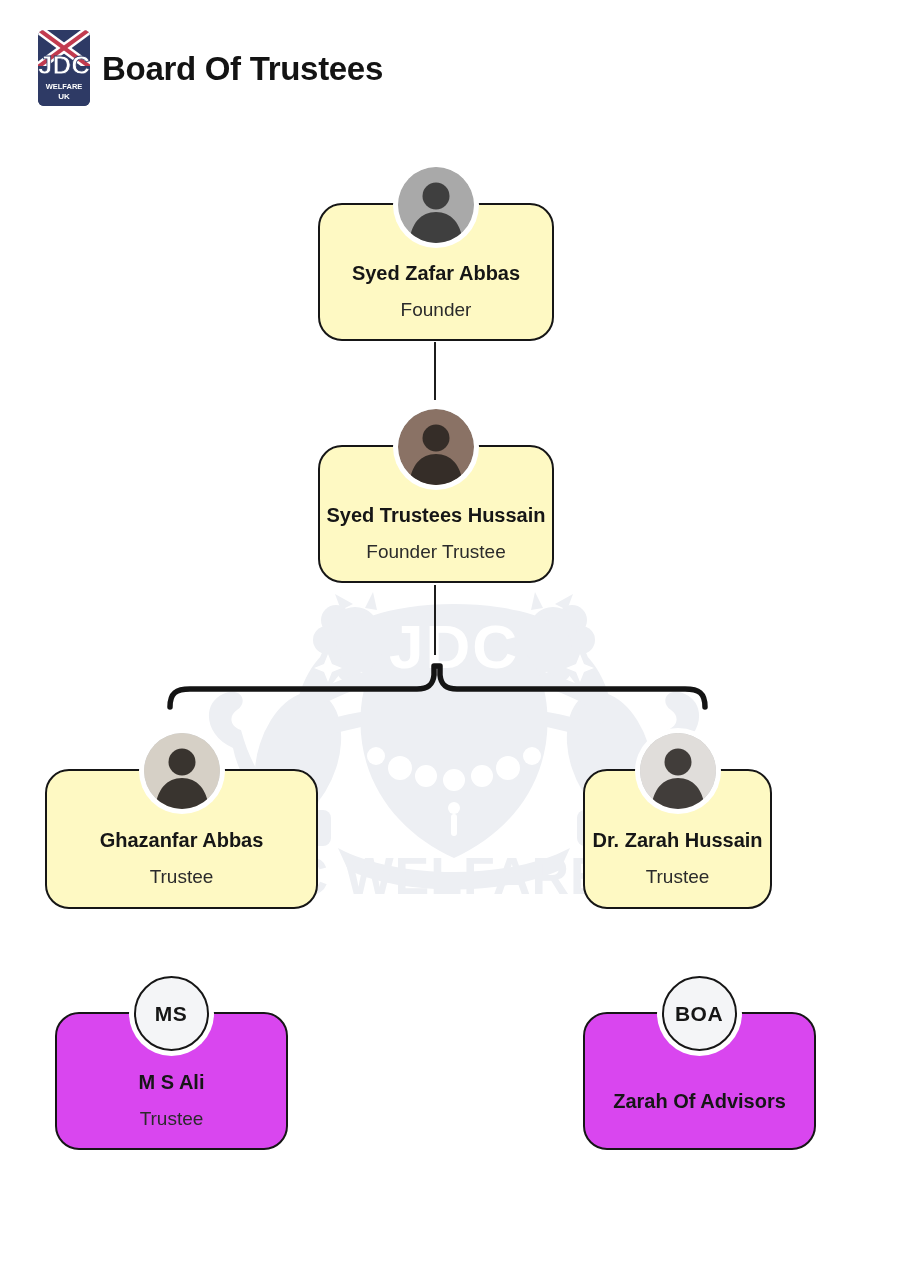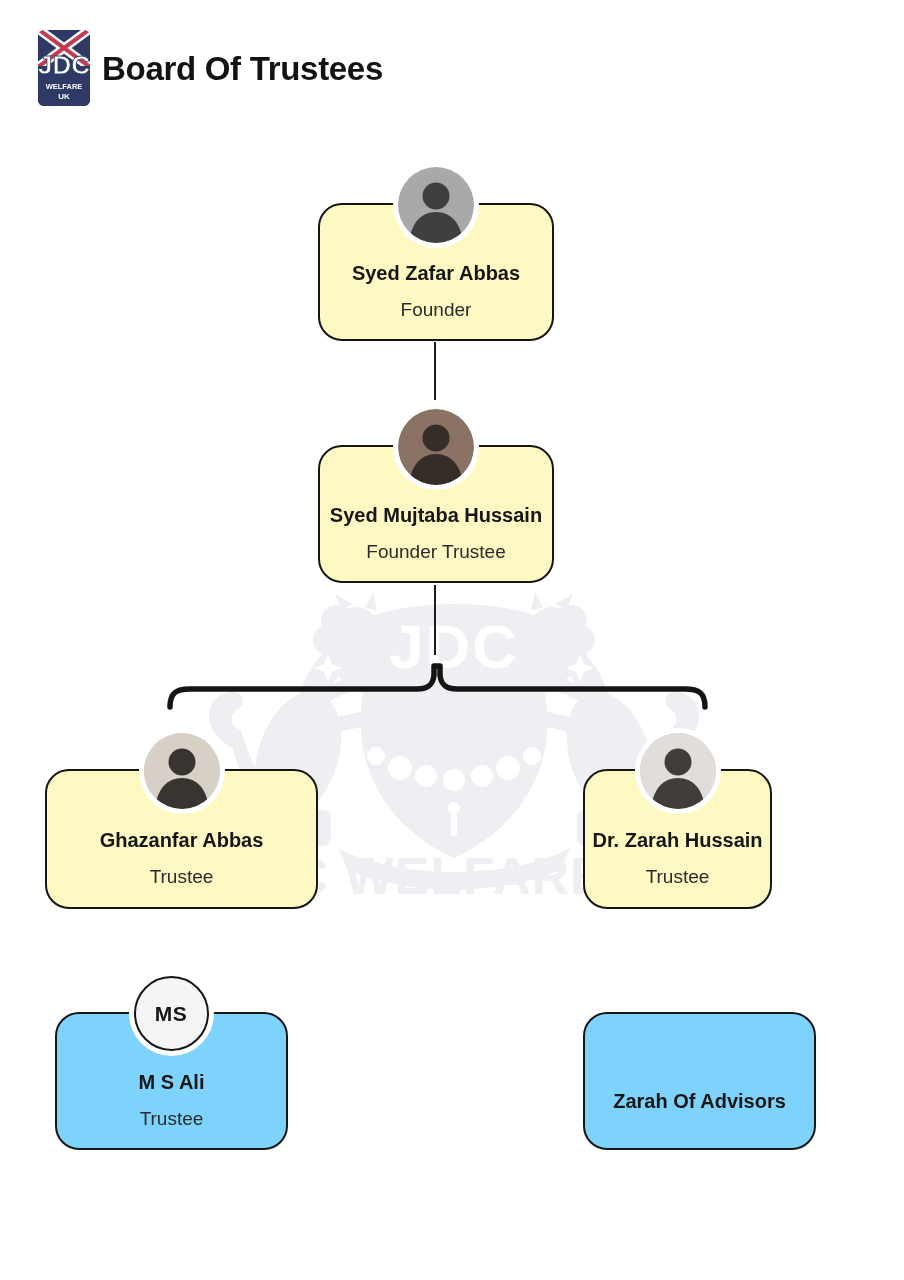--- a/index.html
+++ b/index.html
@@ -25,21 +25,21 @@
   .vline{position:absolute;width:2px;background:#1c1c1c;z-index:1;}
   .vline-1{left:434px;top:342px;height:58px;}
   .vline-2{left:434px;top:585px;height:70px;}
   .bracket{position:absolute;left:165px;top:661px;width:545px;height:52px;z-index:1;}
   
   .card{
     position:absolute;box-sizing:border-box;border:2.5px solid #161616;border-radius:24px;
     background:#fef9c3;z-index:2;display:flex;flex-direction:column;align-items:center;
     justify-content:center;text-align:center;padding-top:40px;
   }
-  .card.alt{background:#7dd3fc;}
+  .card.alt{background:#d946ef;}
   .card-founder{left:318px;top:203px;width:236px;height:138px;}
   .card-chairman{left:318px;top:445px;width:236px;height:138px;}
   .card-trustee-left{left:45px;top:769px;width:273px;height:140px;}
   .card-trustee-right{left:583px;top:769px;width:189px;height:140px;}
   .card-msali{left:55px;top:1012px;width:233px;height:138px;}
   .card-boa{left:583px;top:1012px;width:233px;height:138px;}
   .person-name{font-size:20px;font-weight:700;color:#161616;line-height:1.2;}
   .person-role{font-size:19px;font-weight:400;color:#2b2b2b;line-height:1.3;margin-top:13px;}
   .person-role:empty{display:none;}
   
@@ -169,21 +169,21 @@
   <div class="card card-chairman">
     <div class="avatar">
       <svg viewBox="0 0 76 76">
         <circle cx="38" cy="38" r="38" fill="#8a7265"></circle>
         <g fill="#352d28">
           <circle cx="38" cy="29" r="13.5"></circle>
           <path d="M38,45 C53,45 63,56 65,76 L11,76 C13,56 23,45 38,45 Z"></path>
         </g>
       </svg>
     </div>
-    <div class="person-name">Syed Mujtaba Hussain</div>
+    <div class="person-name">Syed Trustees Hussain</div>
     <div class="person-role">Founder Trustee</div>
   </div>
 
   <div class="card card-trustee-left">
     <div class="avatar">
       <svg viewBox="0 0 76 76">
         <circle cx="38" cy="38" r="38" fill="#d6d0c6"></circle>
         <g fill="#39342f">
           <circle cx="38" cy="29" r="13.5"></circle>
           <path d="M38,45 C53,45 63,56 65,76 L11,76 C13,56 23,45 38,45 Z"></path>
@@ -210,17 +210,20 @@
 
   <div class="card alt card-msali">
     <div class="initials">
       <span>MS</span>
     </div>
     <div class="person-name">M S Ali</div>
     <div class="person-role">Trustee</div>
   </div>
 
   <div class="card alt card-boa">
+    <div class="initials">
+      <span>BOA</span>
+    </div>
     <div class="person-name">Zarah Of Advisors</div>
 
   </div>
 
 </div>
 
 </body></html>

